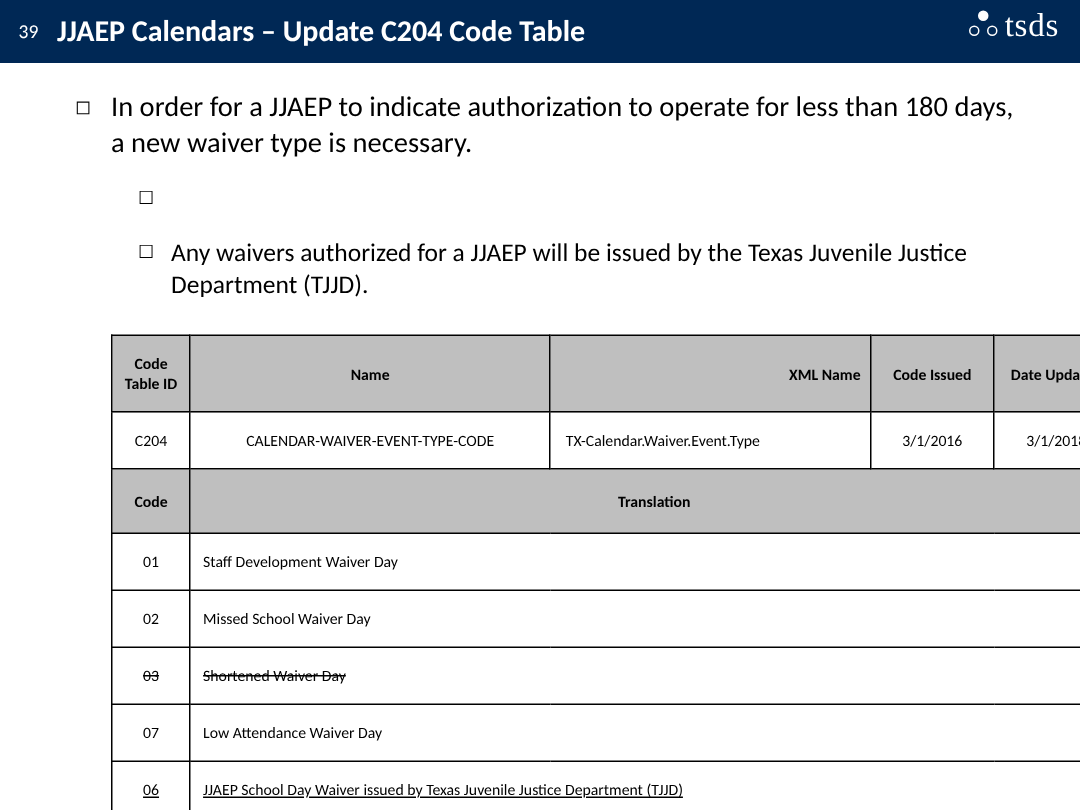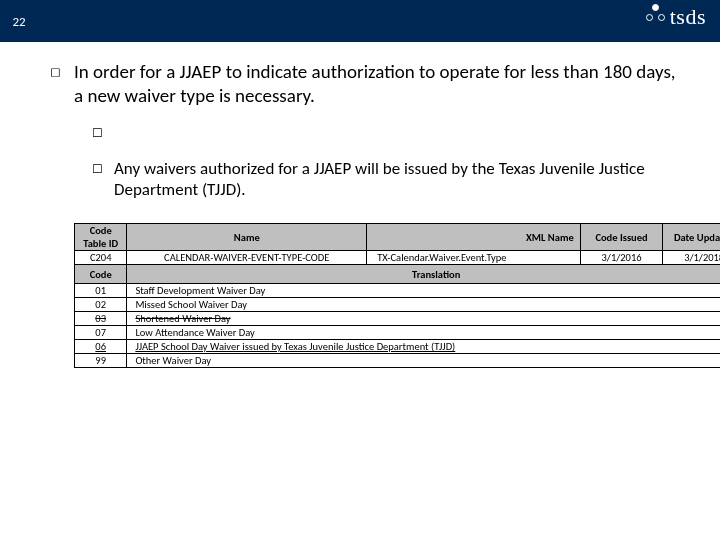--- a/index.html
+++ b/index.html
@@ -33,21 +33,21 @@
   .header-title {
     font-size: 20px;
     font-weight: bold;
     line-height: 42px;
   }
   .logo {
     position: absolute;
     right: 14px;
     top: 4px;
     display: flex;
-    align-items: flex-start;
+    align-items: center;
     gap: 4px;
   }
   .logo-dots {
     display: inline-block;
     width: 20px;
     height: 20px;
     position: relative;
   }
   .logo-dots span {
     position:absolute;
@@ -107,21 +107,21 @@
 
   table.code {
     border-collapse: collapse;
     width: 672px;
     margin: 22px 0 0 24px;
     table-layout: fixed;
   }
   table.code th, table.code td {
     border: 1.2px solid #000;
     font-size: 10.5px;
-    padding: 0 6px;
+    padding: 12px 6px;
     vertical-align: middle;
   }
   table.code th {
     background: #bfbfbf;
     text-align: center;
     font-weight: bold;
   }
   .col-id { width: 50px; text-align:center;}
   .col-name { width: 235px; text-align:center;}
   .col-xml  { width: 200px; text-align:left; padding-left:10px;}
@@ -137,21 +137,22 @@
   .trans-row td:first-child { text-align:center; width:50px;margin-top:14px;}
   .trans-row td:last-child { text-align:left; padding-left:8px;}
 
   .strike { text-decoration: line-through; }
   .underline { text-decoration: underline; }
 </style>
 </head>
 <body>
 
 <div class="header">
-  <div class="page-num">22</div>
+  <div class="page-num">39</div>
+  <div class="header-title">JJAEP Calendars – Update C204 Code Table</div>
   <div class="logo">
     <span class="logo-dots">
       <span class="d1"></span>
         <span class="d2"></span>
         <span class="d3"></span>
     </span>
     <span class="logo-text">tsds</span>
   </div>
 </div>
 

